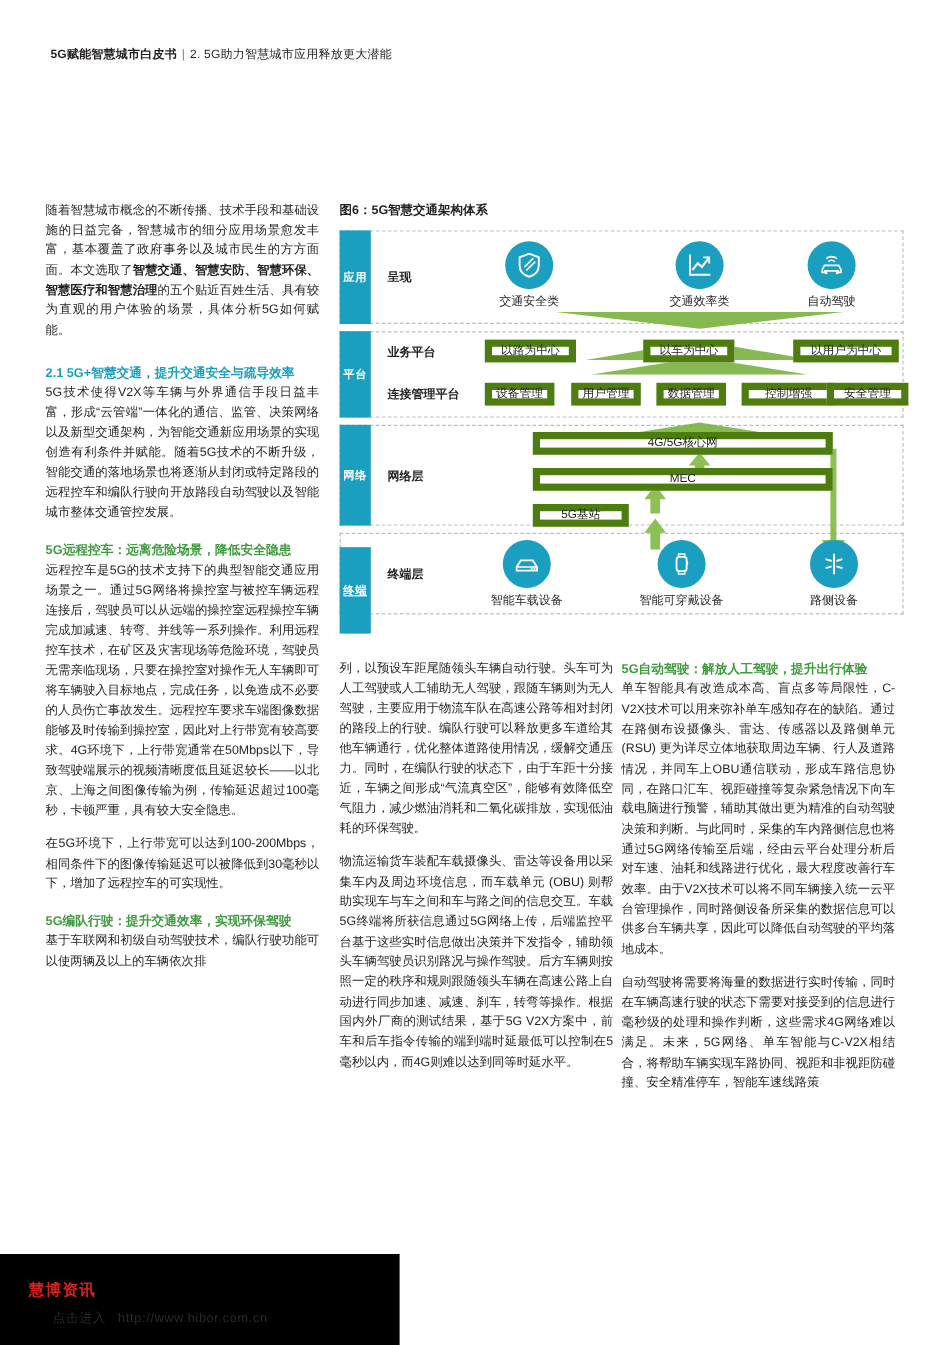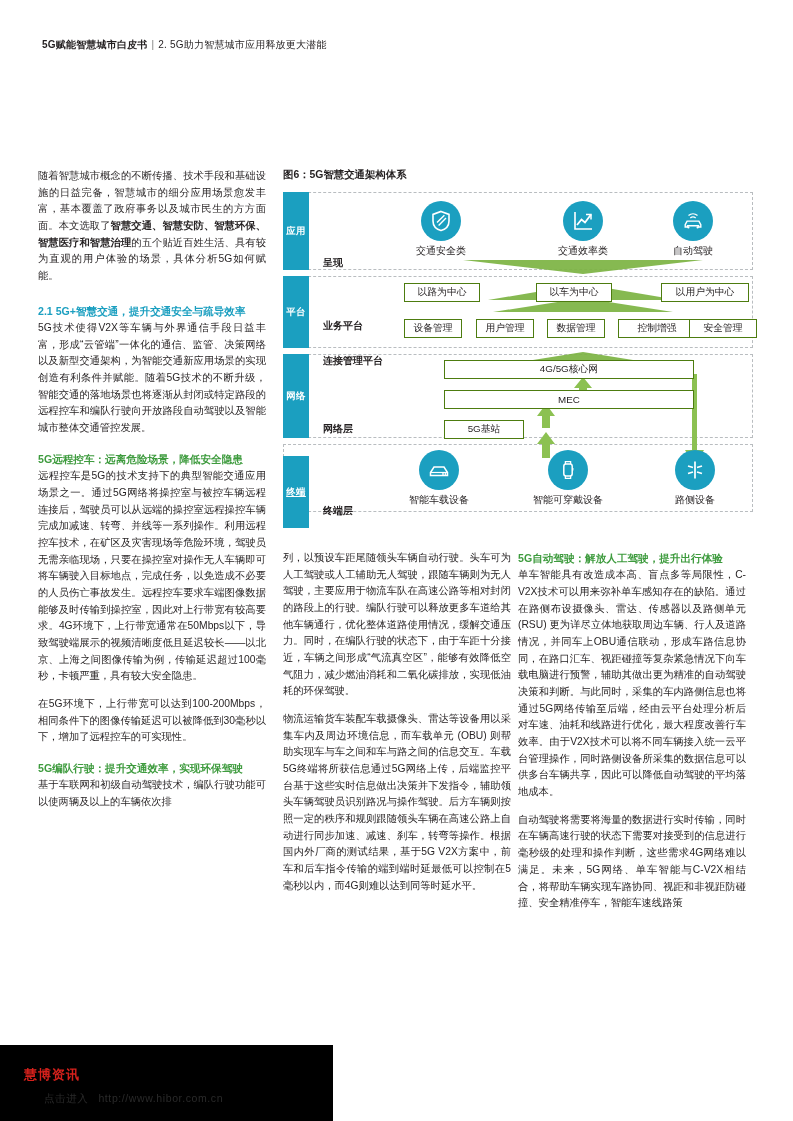--- a/index.html
+++ b/index.html
@@ -67,37 +67,37 @@
     z-index: 4;
   }
   .tab-app  { top: 0px;   height: 78px; }
   .tab-plat { top: 84px;  height: 72px; }
   .tab-net  { top: 162px; height: 84px; }
   .tab-term { top: 264px; height: 72px; text-decoration: underline; }
   .layer-tab span { display: block; }
 
   .row-label {
     position: absolute; font-size: 10px; font-weight: bold; color: #231f20;
-    z-index: 5; white-space: nowrap; margin-top: 32px;
+    z-index: 5; white-space: nowrap;
   }
 
   
   .icon-group { position: absolute; z-index: 5; width: 96px; text-align: center; }
   .icon-circle {
     width: 40px; height: 40px; border-radius: 50%;
     background: #1b9fc0; margin: 0 auto 3px auto;
     display: flex; align-items: center; justify-content: center;
   }
   .icon-circle svg { display: block; }
   .icon-caption { font-size: 10px; color: #231f20; white-space: nowrap; }
 
   
   .wbox {
     position: absolute; z-index: 5;
-    background: #ffffff; border: 1px solid #4d7c0f;
+    background: #ffffff; border: 6px solid #4d7c0f;
     font-size: 9.4px; color: #231f20;
     display: flex; align-items: center; justify-content: center;
     height: 17px; white-space: nowrap;
   }
   .wbox.tall { height: 19px; font-size: 9.8px; }
 
   
   .garrow { position: absolute; z-index: 2; }
 
   

